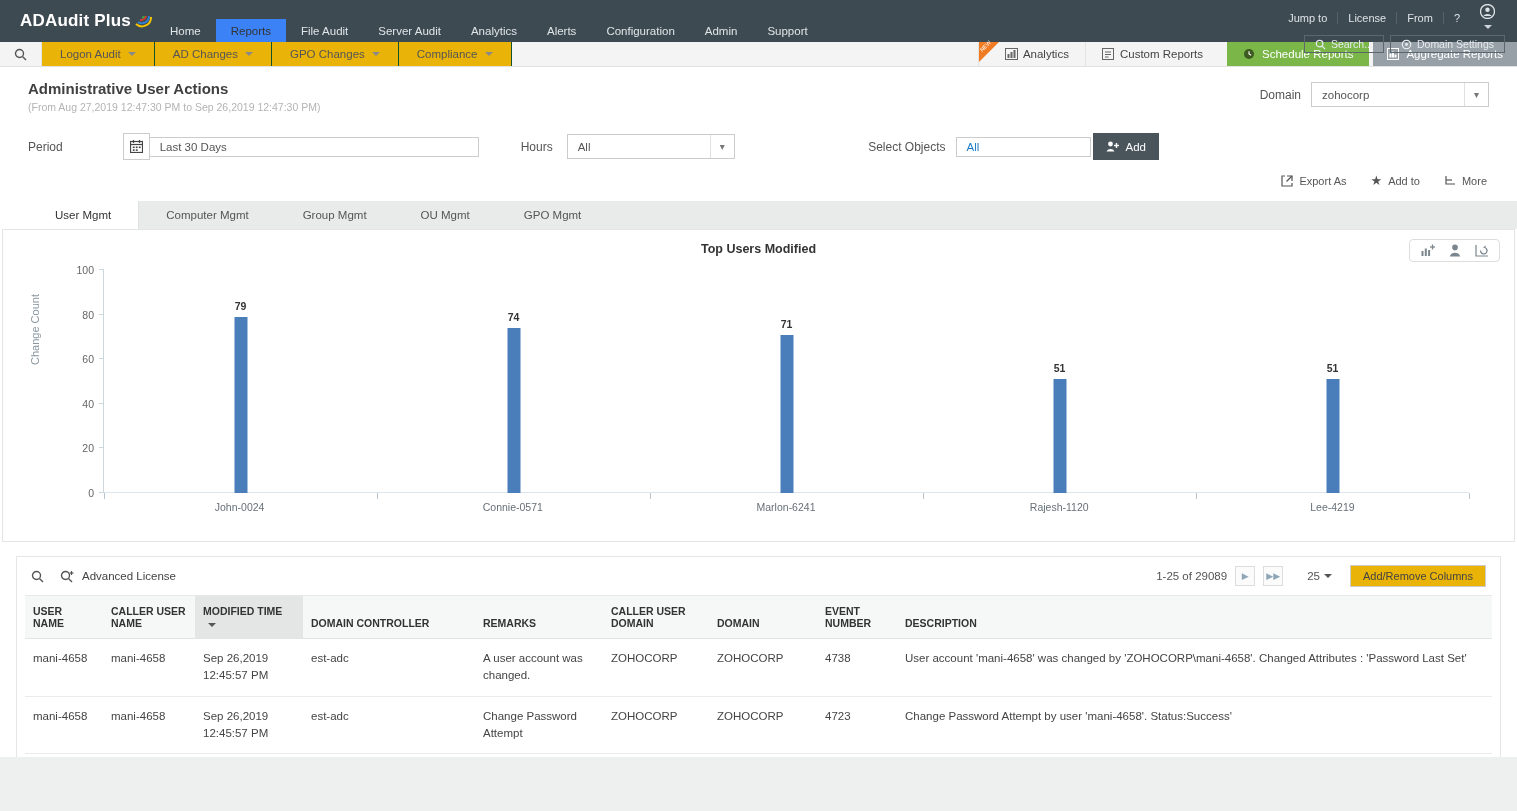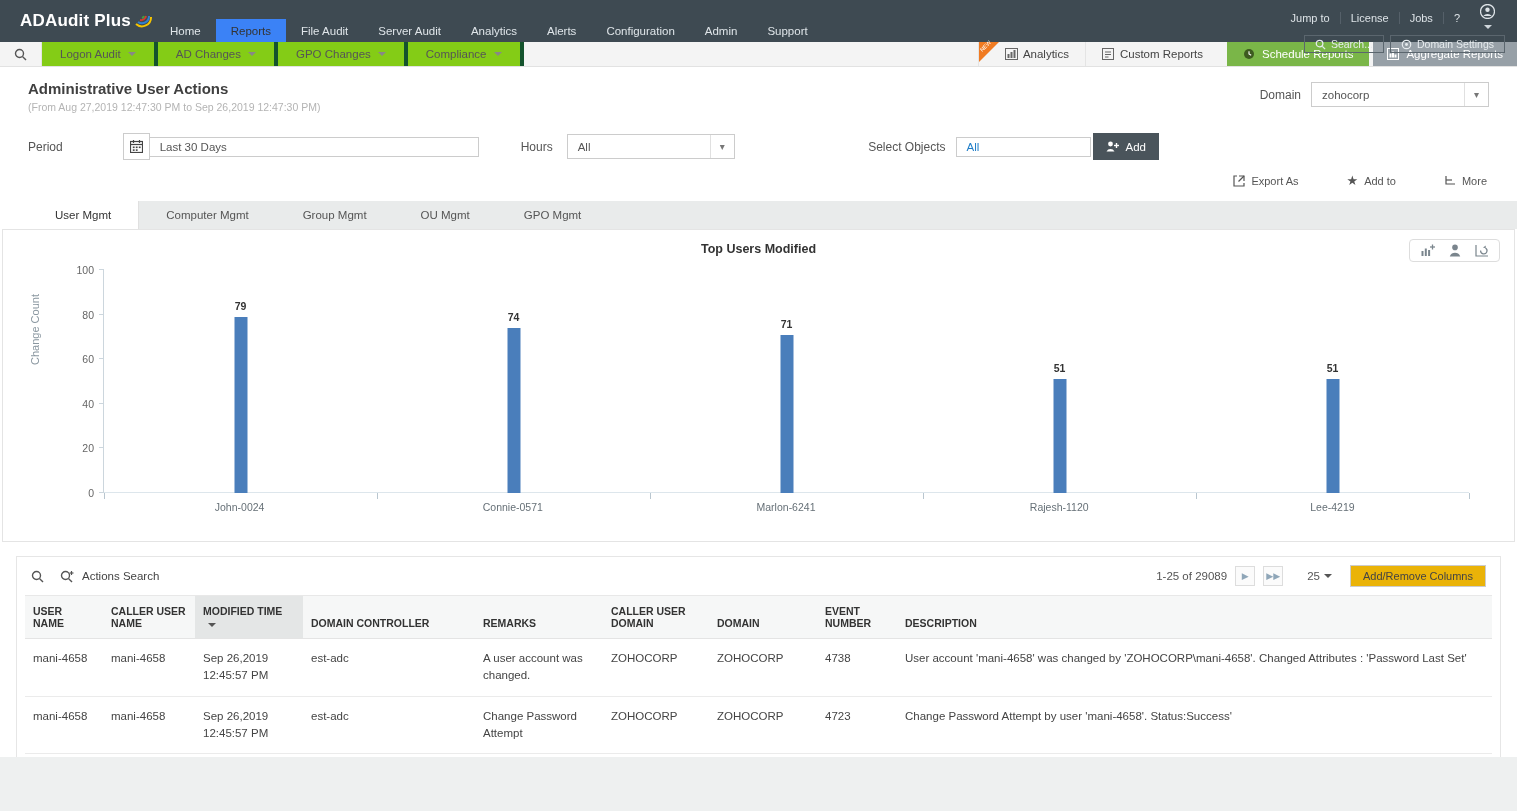--- a/index.html
+++ b/index.html
@@ -27,21 +27,21 @@
   .chips { display:flex; gap:6px; }
   .chip { border:1px solid #5b666e; padding:2px 10px; font-size:10.5px; color:#e6ebee;
           display:flex; align-items:center; gap:5px; cursor:pointer; }
   .caret-dn { display:inline-block; width:0; height:0; border-left:4px solid transparent;
               border-right:4px solid transparent; border-top:4px solid #cfd6db; margin-left:4px; }
 
   
   .menubar { height:25px; background:#f4f4f4; border-bottom:1px solid #e2e2e2; display:flex; align-items:stretch; }
   .menu-search { width:42px; display:flex; align-items:center; justify-content:center; border-right:1px solid #e4e4e4; }
   .menu-item { padding:0 18px; display:flex; align-items:center; gap:7px; font-size:11.5px; color:#555;
-               background:#84cc16; border-right:4px solid #14532d; cursor:pointer; }
+               background:#eab308; border-right:1px solid #14532d; cursor:pointer; }
   .menu-item .caret { width:0;height:0;border-left:4px solid transparent;border-right:4px solid transparent;
                       border-top:4px solid #888; }
   .menubar-right { margin-left:auto; display:flex; align-items:stretch; }
   .mb-flag { position:relative; display:flex; align-items:center; gap:5px; padding:0 16px 0 26px;
              font-size:11.5px; color:#444; border-left:1px solid #e4e4e4; cursor:pointer; }
   .ribbon { position:absolute; left:0; top:0; width:0; height:0;
             border-top:20px solid #f07b22; border-right:20px solid transparent; }
   .ribbon span { position:absolute; top:-19px; left:0px; font-size:5.5px; color:#fff; transform:rotate(-45deg); }
   .mb-item { display:flex; align-items:center; gap:6px; padding:0 16px; font-size:11.5px; color:#444;
              border-left:1px solid #e4e4e4; cursor:pointer; }
@@ -72,21 +72,21 @@
   .hours-label { margin-left:42px; }
   .hours-select { width:168px; margin-left:14px; }
   .objects-label { margin-left:auto; }
   .objects-input { width:135px; margin-left:10px; color:#1e7dc8; }
   .btn-dark { height:27px; background:#4a545b; color:#fff; display:flex; align-items:center; gap:7px;
               padding:8px 13px; font-size:11.5px; margin-left:2px; cursor:pointer; }
 
   
   .action-row { display:flex; justify-content:flex-end; align-items:center; gap:24px;
                 margin:14px 30px 0 0; font-size:11px; color:#555; }
-  .action-item { display:flex; align-items:center; gap:6px; cursor:pointer;margin-left:24px; }
+  .action-item { display:flex; align-items:center; gap:6px; cursor:pointer; }
 
   
   .tabbar { display:flex; align-items:stretch; height:28px; margin-top:14px; background:#fff; }
   .tab-lead { width:28px; background:#fff; }
   .tab { padding:0 27px; display:flex; align-items:center; font-size:11.5px; color:#555; cursor:pointer; }
   .tab.active { background:#fff; color:#333; }
   .tabs-rest { flex:1; background:#e9ebeb; border-left:1px solid #e0e0e0; display:flex; }
 
   
   .chart-panel { margin:0 2px; border:1px solid #e4e4e4; background:#fff; position:relative;
@@ -161,21 +161,21 @@
       <div class="nav-item">Alerts</div>
       <div class="nav-item">Configuration</div>
       <div class="nav-item">Admin</div>
       <div class="nav-item">Support</div>
     </nav>
 
     <div class="top-right">
       <div class="top-links">
         <span class="tl">Jump to</span>
         <span class="tl">License</span>
-        <span class="tl">Jobs</span>
+        <span class="tl">From</span>
         <span class="tl noborder">?</span>
         <span class="tl noborder">
           <svg width="15" height="15" viewBox="0 0 15 15">
             <circle cx="7.5" cy="7.5" r="7" fill="none" stroke="#dde3e7" stroke-width="1.3"></circle>
             <circle cx="7.5" cy="5.8" r="2.2" fill="#dde3e7"></circle>
             <path d="M3.2 12 A5.5 5.5 0 0 1 11.8 12" fill="#dde3e7"></path>
           </svg>
           <span class="caret-dn"></span>
         </span>
       </div>
@@ -446,21 +446,21 @@
           <line x1="8.7" y1="8.7" x2="12" y2="12" stroke="#555" stroke-width="1.4"></line>
         </svg>
       </span>
       <span class="adv-search">
         <svg width="14" height="13" viewBox="0 0 14 13">
           <circle cx="5.5" cy="5.5" r="4" fill="none" stroke="#555" stroke-width="1.4"></circle>
           <line x1="8.7" y1="8.7" x2="12" y2="12" stroke="#555" stroke-width="1.4"></line>
           <line x1="11.5" y1="1" x2="11.5" y2="5" stroke="#555" stroke-width="1.2"></line>
           <line x1="9.5" y1="3" x2="13.5" y2="3" stroke="#555" stroke-width="1.2"></line>
         </svg>
-        <span>Actions Search</span>
+        <span>Advanced License</span>
       </span>
 
       <span class="tt-right">
         <span>1-25 of 29089</span>
         <span class="pg-btn">▶</span>
         <span class="pg-btn">▶▶</span>
         <span class="pgsize">
           <span>25</span>
           <span class="caret"></span>
         </span>

